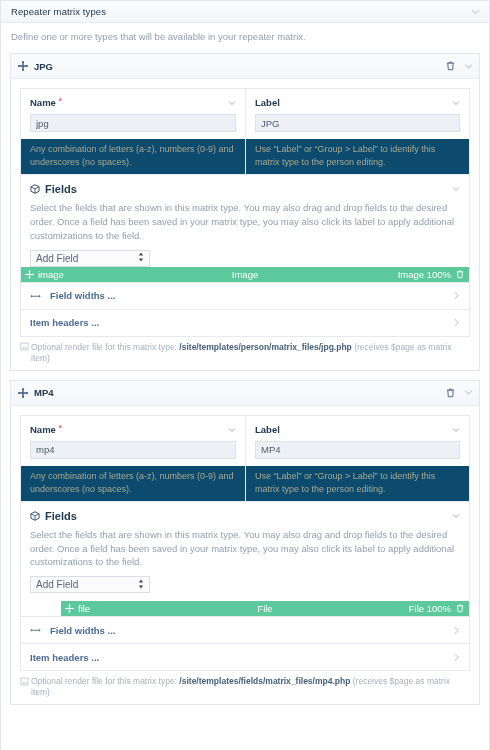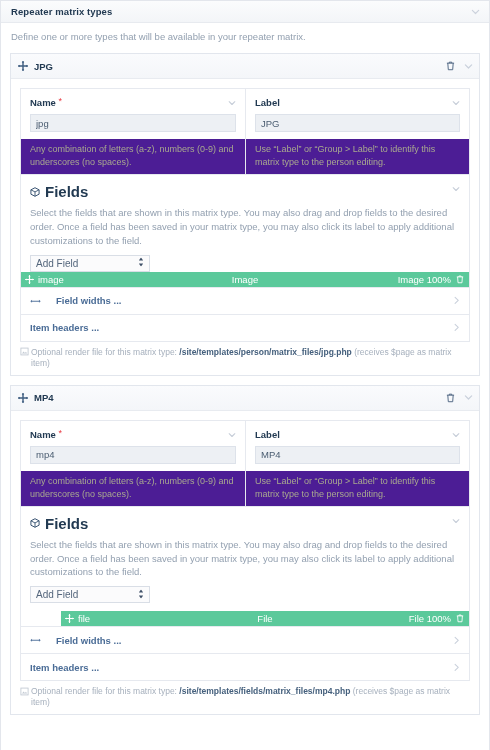--- a/index.html
+++ b/index.html
@@ -23,21 +23,21 @@
   }
   .panel-header {
     height: 22px;
     padding: 0 10px;
     display: flex; align-items: center;
     background: linear-gradient(#fbfcfd, #f3f5f8);
     border-bottom: 1px solid #e7eaef;
     position: relative;
   }
   .panel-header .title {
-    font-size: 9.5px; font-weight: bold;
+    font-size: 9.5px; font-weight: normal;
     color: #223a52; letter-spacing: .1px;
   }
   .collapse-chev {
     position: absolute; right: 9px; top: 50%;
     transform: translateY(-50%);
     width: 9px; height: 9px;
     color: #cdd3dd;
   }
   .collapse-chev svg { display: block; width: 100%; height: 100%; }
 
@@ -116,21 +116,21 @@
     border: 1px solid #dde2ea;
     font-family: "Liberation Sans", sans-serif;
     font-size: 9.5px;
     color: #4a5c70;
     padding: 0 5px;
     outline: none;
   }
   .note {
     margin-top: 7px;
     margin-left: -9px; margin-right: -9px;
-    background: #4c1d95;
+    background: #0c4a6e;
     font-size: 9px;
     color: #a9a98f;
     line-height: 1.45;
     padding: 4px 9px 5px 9px;
     min-height: 30px;
   }
 
   
   .sect {
     margin: 0 9px;
@@ -138,21 +138,21 @@
     border-top: 1px solid #e6e9ef;
     padding: 8px 9px 9px 9px;
     position: relative;
   }
   .sect-head {
     display: flex; align-items: center;
     position: relative;
   }
   .cube-icon { width: 10px; height: 10px; color: #3c5674; }
   .sect-title {
-    font-size: 15px; font-weight: bold; color: #223a52;
+    font-size: 11px; font-weight: bold; color: #223a52;
     margin-left: 5px;
   }
   .sect-chev {
     position: absolute; right: 0; top: 2px;
     width: 8px; height: 8px; color: #c6cdd8;
   }
   .sect-desc {
     margin-top: 6px;
     font-size: 9.5px; color: #93a0b0;
     line-height: 1.45;
@@ -201,21 +201,21 @@
     height: 27px;
     display: flex; align-items: center;
     padding: 0 9px;
     position: relative;
     background: #fff;
   }
   .arrows-icon { width: 11px; height: 8px; color: #5878a0; }
   .crow-label {
     font-size: 9.5px; font-weight: bold; color: #4a6c96;
   }
-  .crow .gap { margin-left: 15px; }
+  .crow .gap { margin-left: 9px; }
   .crow-chev {
     position: absolute; right: 9px; top: 50%;
     transform: translateY(-50%);
     width: 7px; height: 8px; color: #c9d0db;
   }
 
   
   .renderfile {
     margin: 0 9px;
     padding: 5px 0 6px 0;

